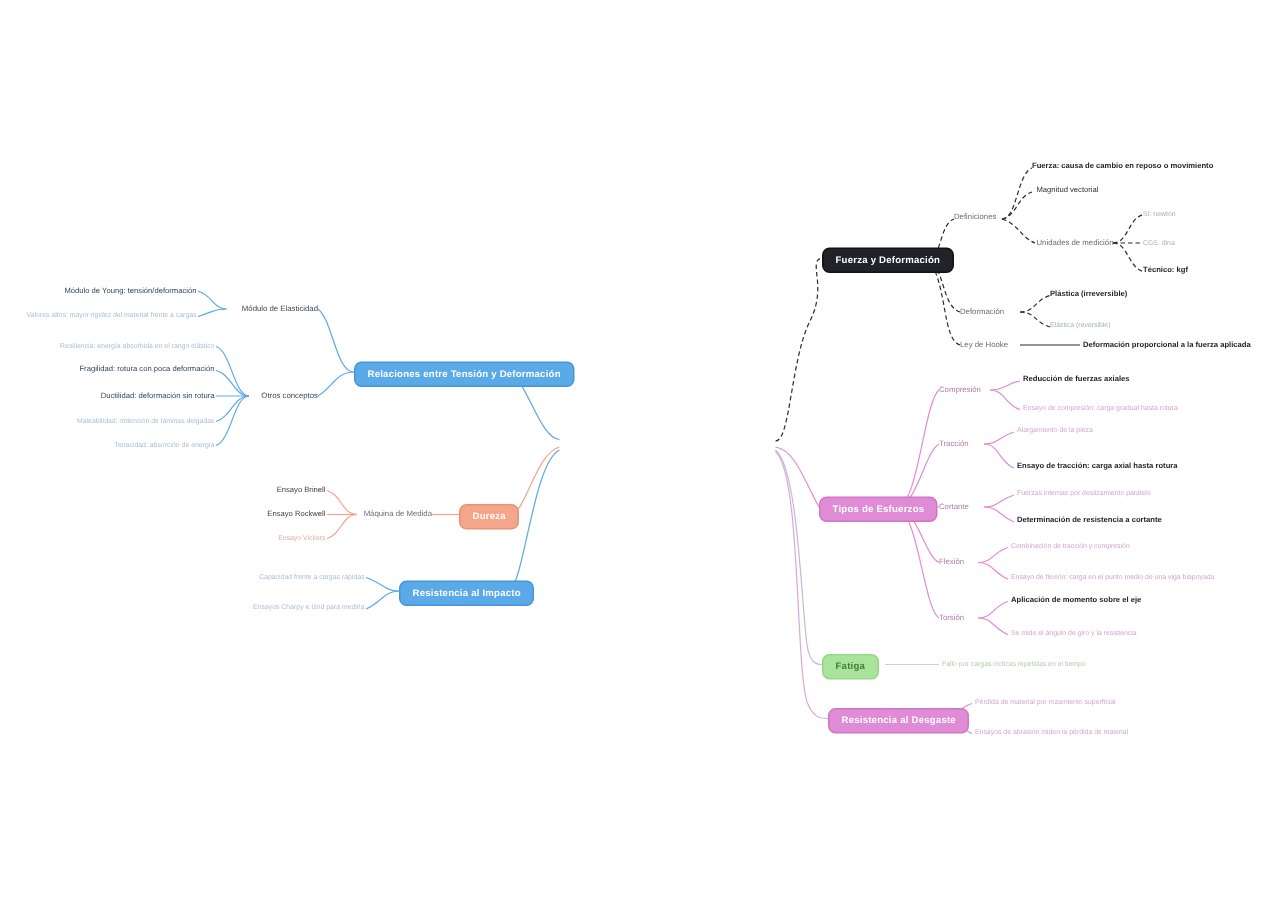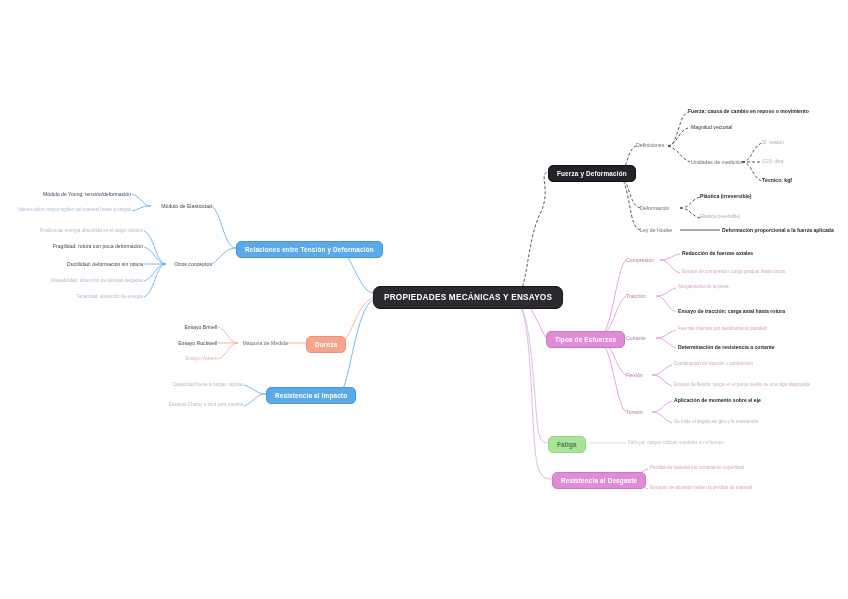--- a/index.html
+++ b/index.html
@@ -120,21 +120,20 @@
       <path d="M238 343 C 228 343, 228 330, 218 327" stroke="#f5a58a"></path>
       <path d="M238 343 L 218 343" stroke="#f5a58a"></path>
       <path d="M238 343 C 228 343, 228 356, 218 359" stroke="#f5a58a"></path>
 
       <path d="M373 300 C 356 308, 350 384, 340 394" stroke="#5aa9e8"></path>
       <path d="M266 394 C 256 394, 254 388, 244 385" stroke="#5aa9e8"></path>
       <path d="M266 394 C 256 394, 254 402, 244 406" stroke="#5aa9e8"></path>
     </g>
   </svg>
 
-  <div class="node root" style="left:373px;top:286px;">PROPIEDADES MECÁNICAS Y ENSAYOS</div>
 
   <div class="node pill dark" style="left:548px;top:165px;">Fuerza y Deformación</div>
 
   <div class="node lbl2" style="left:636px;top:142px;">Definiciones</div>
   <div class="node leaf strong" style="left:688px;top:108px;">Fuerza: causa de cambio en reposo o movimiento</div>
   <div class="node leaf" style="left:691px;top:124px;">Magnitud vectorial</div>
   <div class="node lbl2" style="left:691px;top:159px;">Unidades de medición</div>
   <div class="node leaf dim" style="left:762px;top:140px;">SI: newton</div>
   <div class="node leaf dim" style="left:762px;top:159px;">CGS: dina</div>
   <div class="node leaf strong" style="left:762px;top:177px;">Técnico: kgf</div>

